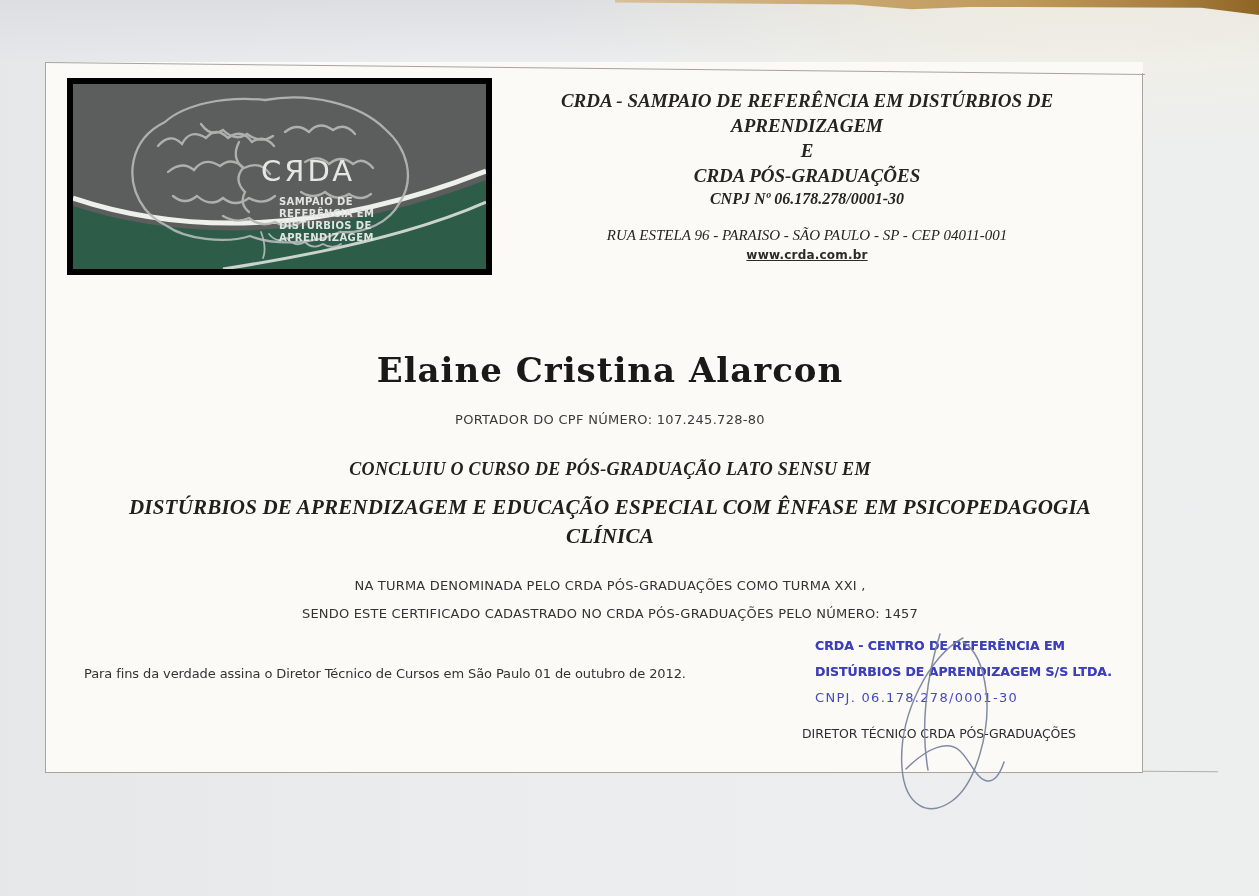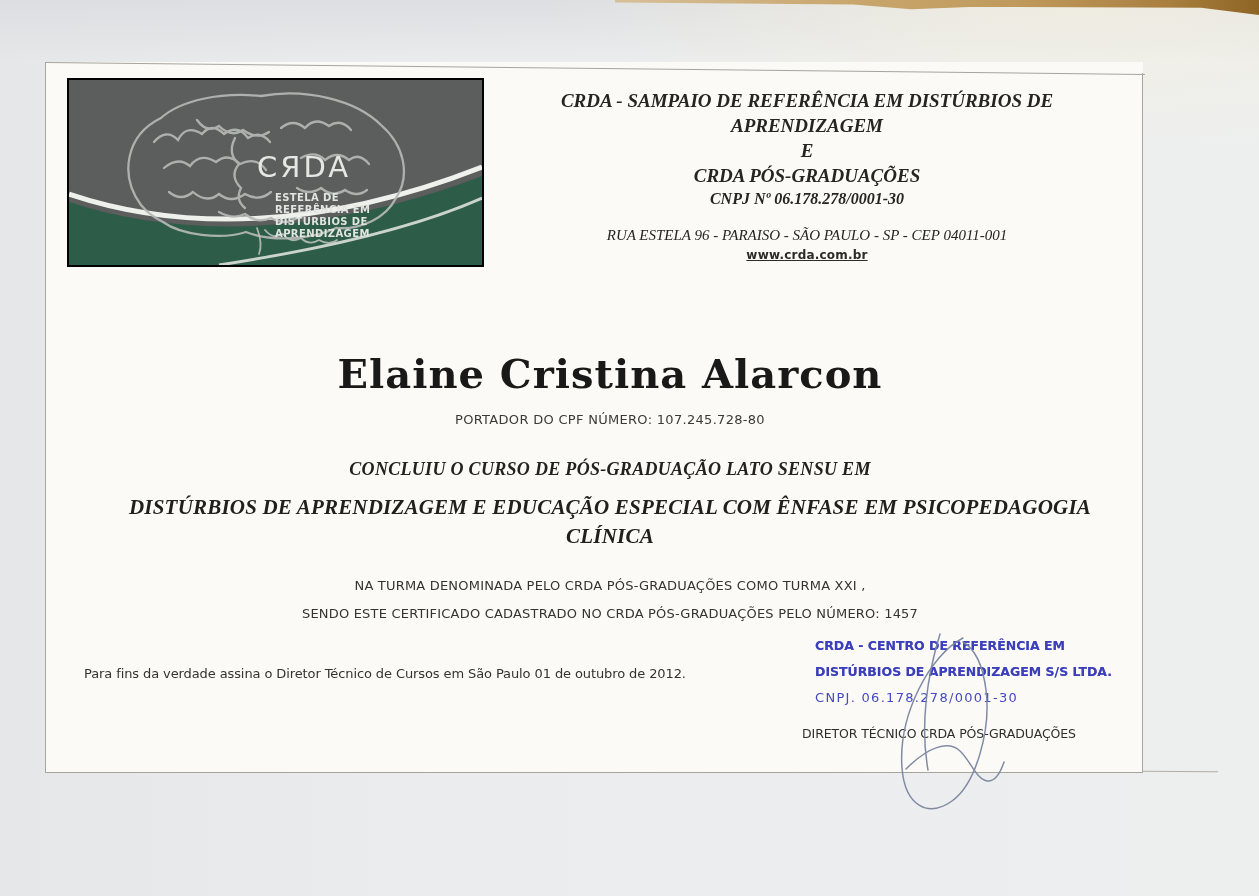--- a/index.html
+++ b/index.html
@@ -29,21 +29,21 @@
   .bline{position:absolute;background:#a7a49d;}
   .bl-left{left:0;top:0;bottom:0;width:1px;}
   .bl-right{right:0;top:11px;bottom:0;width:1px;}
   .bl-bottom{left:0;bottom:0;right:0;height:1px;}
   .bl-top{left:0;top:0;width:1100px;height:1px;transform-origin:0 0;transform:rotate(0.62deg);}
   .bl-ext{position:absolute;left:1142px;top:771px;width:76px;height:1px;background:#b1aea6;transform:rotate(0.45deg);}
 
   
   .logo{
     position:absolute;left:22px;top:16px;width:413px;height:185px;
-    background:#5b5e5c;border:2px solid #000000;overflow:hidden;
+    background:#5b5e5c;border:6px solid #000000;overflow:hidden;
   }
   .logo svg{position:absolute;left:0;top:0;}
   .logo-wordmark{
     position:absolute;left:188px;top:70px;
     font-size:29px;letter-spacing:3px;color:#e4e7e4;font-weight:400;
   }
   .logo-sub{
     position:absolute;left:206px;top:112px;
     font-size:10px;font-weight:bold;line-height:12px;letter-spacing:.4px;color:#e1e5e1;
   }
@@ -74,21 +74,21 @@
   
   .cline{position:absolute;left:32px;right:0;text-align:center;}
   .title{
     top:222px;
     font-family:"Liberation Serif","DejaVu Serif",serif;
     font-style:italic;font-weight:bold;font-size:32px;letter-spacing:.5px;color:#21201c;
   }
   .student-name{
     top:288px;
     font-family:"DejaVu Serif","Liberation Serif",serif;
-    font-weight:bold;font-size:40px;letter-spacing:1px;color:#191917;
+    font-weight:bold;font-size:34px;letter-spacing:1px;color:#191917;
   }
   .cpf-line{top:350px;font-size:13px;letter-spacing:.3px;color:#3a3a37;}
   .course-intro{
     top:397px;
     font-family:"Liberation Serif","DejaVu Serif",serif;
     font-style:italic;font-weight:bold;font-size:18px;letter-spacing:.3px;color:#23221d;
   }
   .course-name{
     top:431px;
     font-family:"Liberation Serif","DejaVu Serif",serif;
@@ -150,21 +150,21 @@
           <path d="M228,108 q12,8 24,0 q12,10 24,2 q12,8 22,0"></path>
           <path d="M150,132 q14,8 26,2 q12,10 26,4 q14,8 26,0"></path>
         </g>
         <g stroke="#c0c4c0" stroke-width="1.8" fill="none" stroke-linecap="round" opacity="0.85">
           <path d="M196,150 q8,10 18,4 q8,10 18,4 q8,8 18,2 q10,6 18,0"></path>
           <path d="M188,148 q6,16 2,26"></path>
         </g>
       </svg>
       <div class="logo-wordmark">CЯDA</div>
       <div class="logo-sub">
-        <span>ESTELA DE</span>
+        <span>SAMPAIO DE</span>
         <span>REFERÊNCIA EM</span>
         <span>DISTURBIOS DE</span>
         <span>APRENDIZAGEM</span>
       </div>
     </div>
 
     <div class="header">
       <span class="org-line">CRDA - SAMPAIO DE REFERÊNCIA EM DISTÚRBIOS DE</span>
       <span class="org-line">APRENDIZAGEM</span>
       <span class="org-line">E</span>

